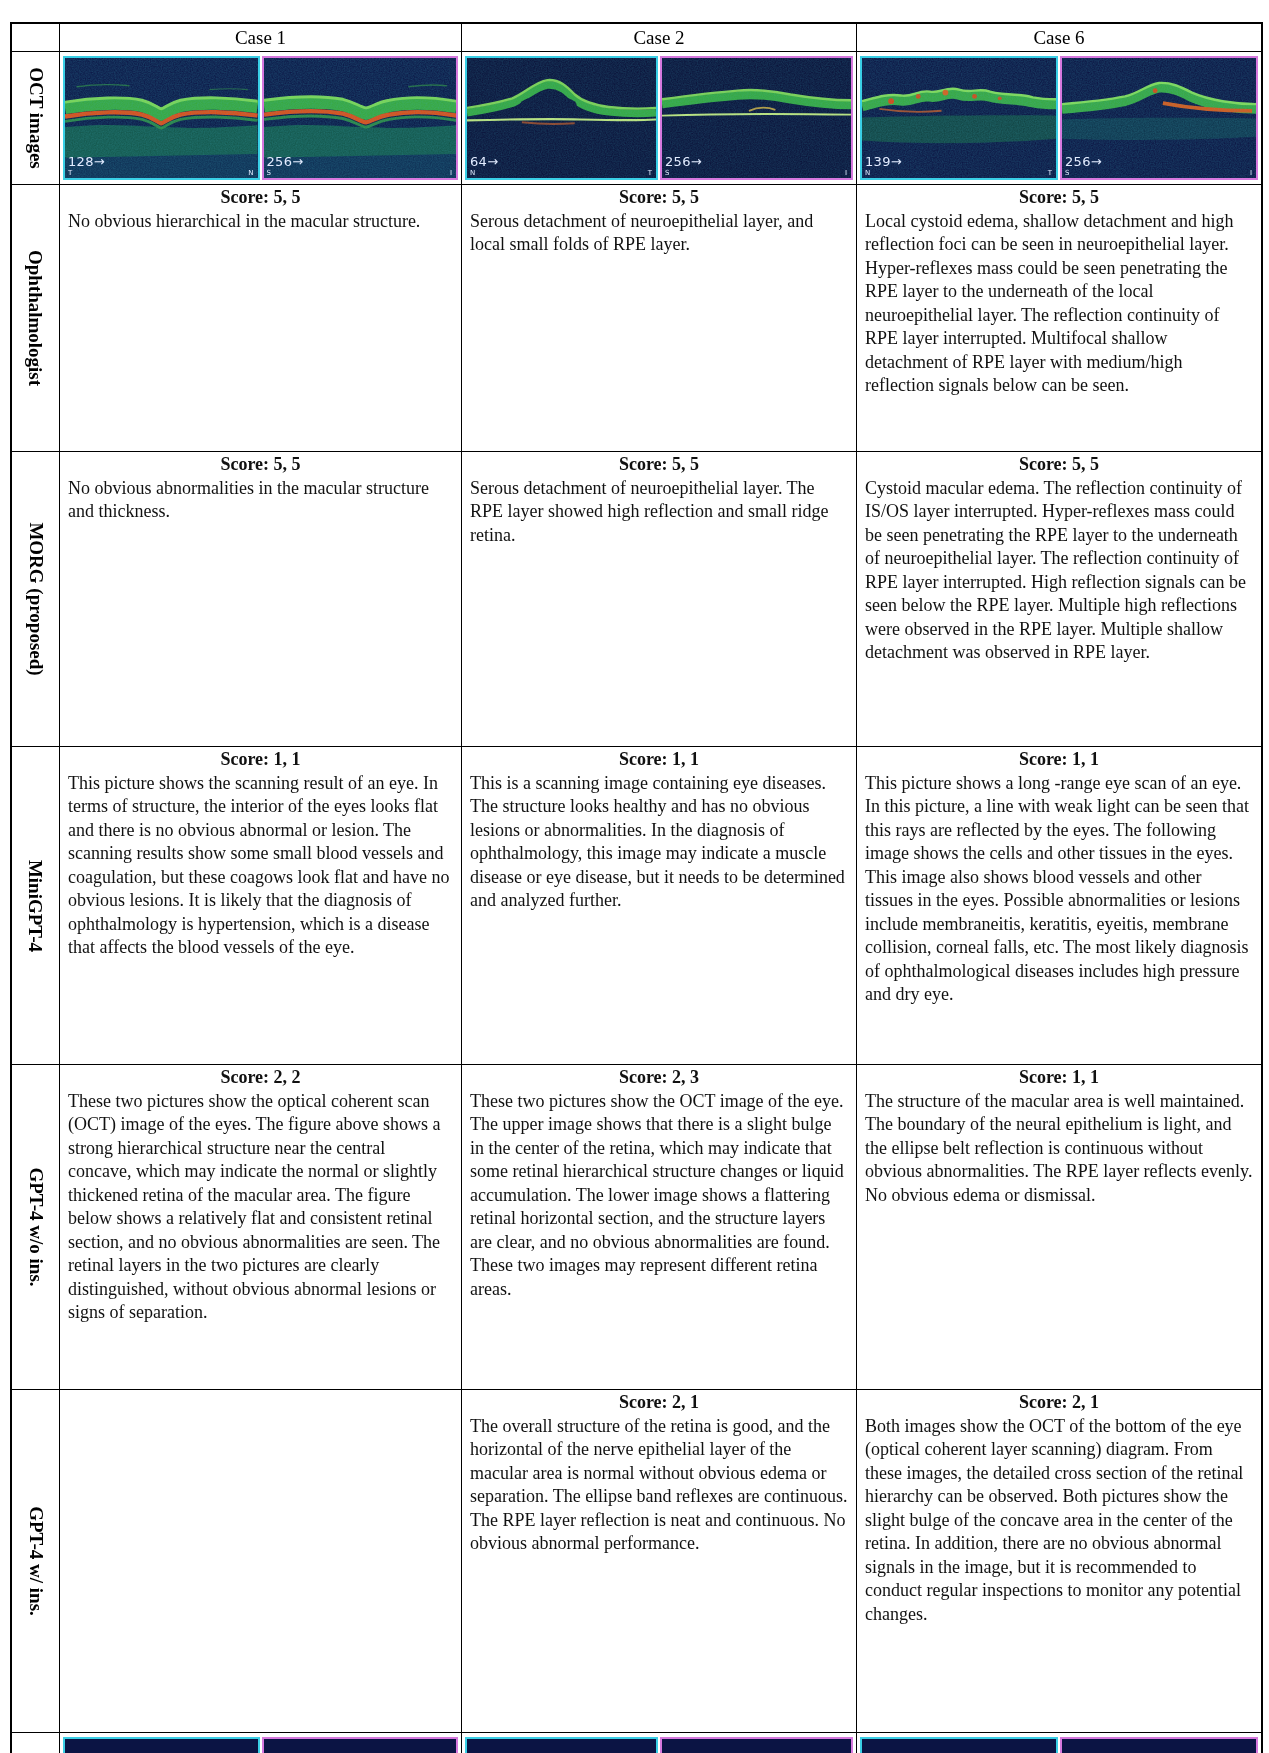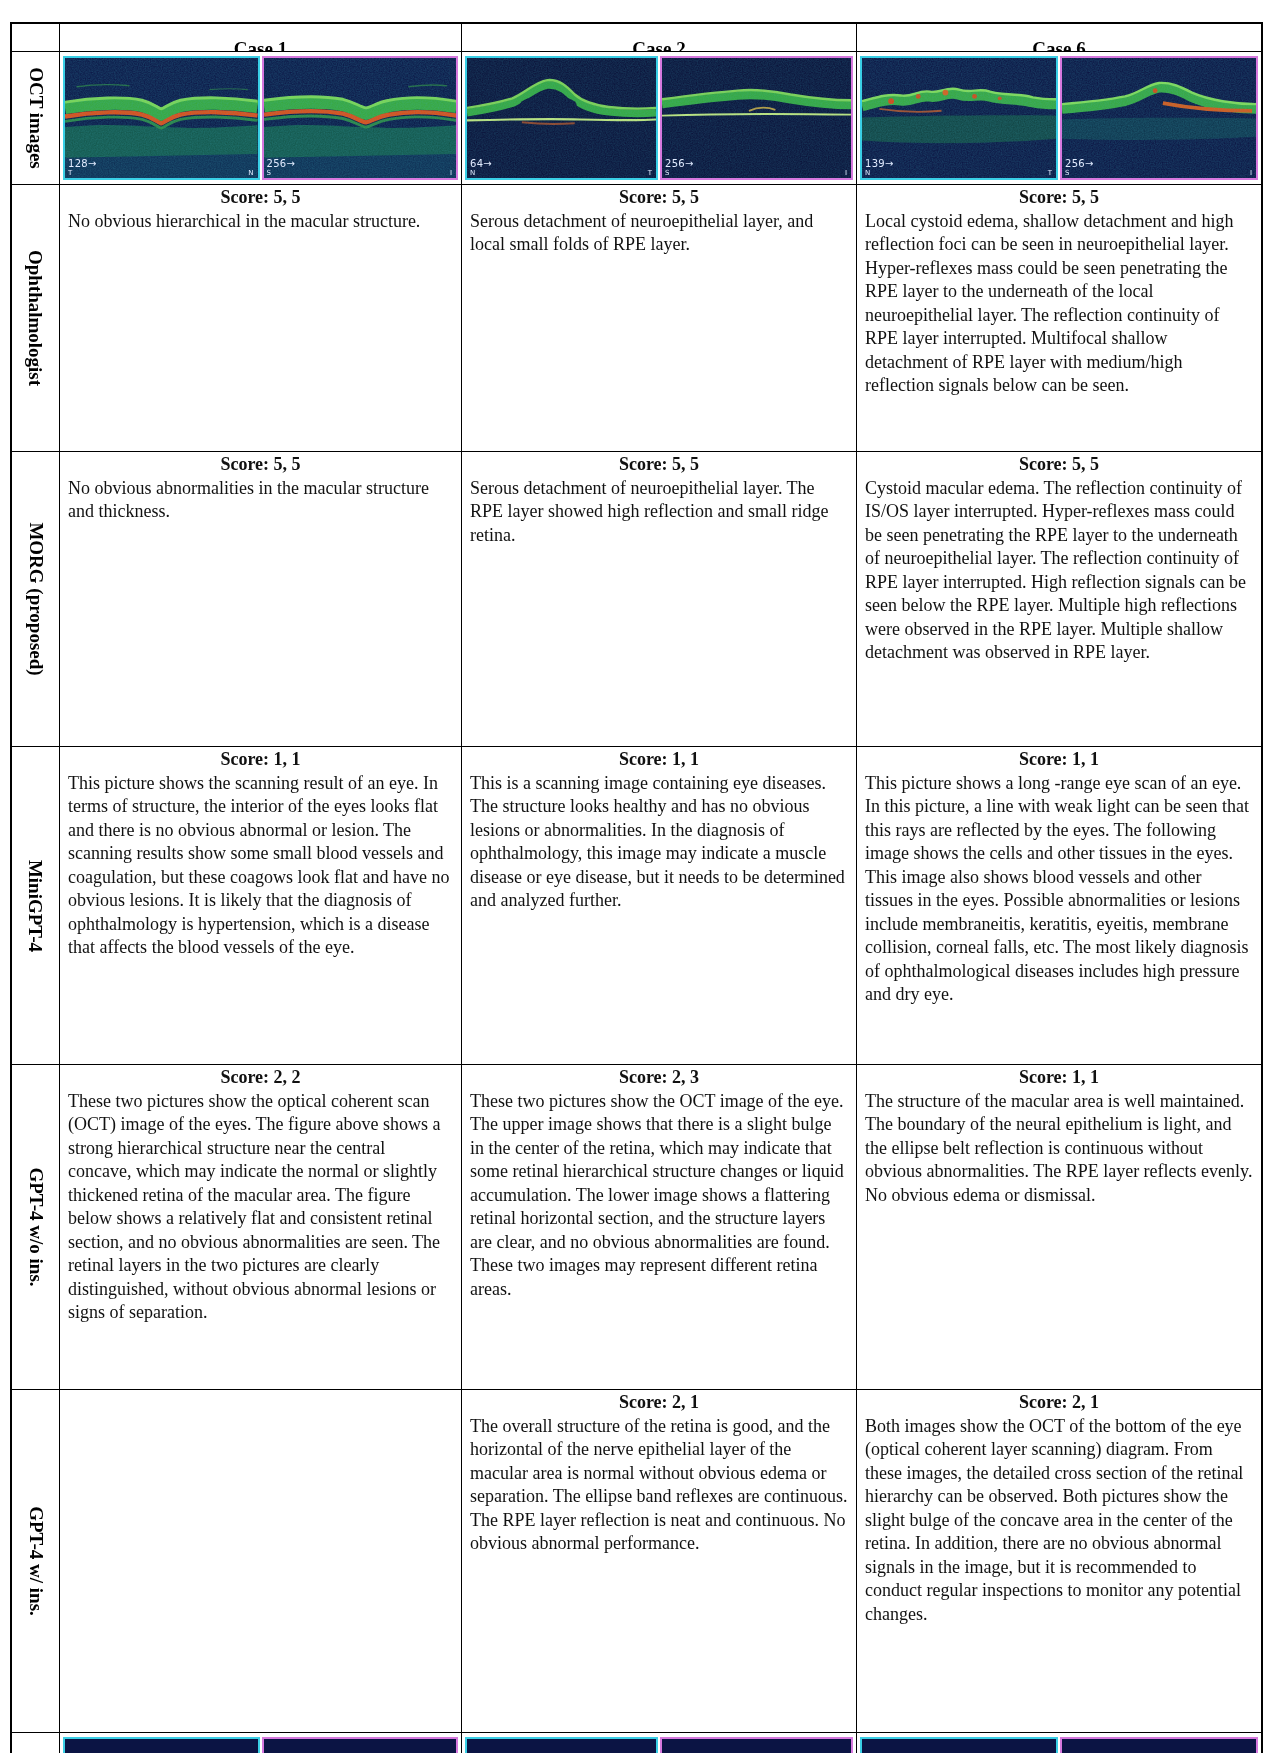--- a/index.html
+++ b/index.html
@@ -2,30 +2,30 @@
 <html><head>
 <meta charset="utf-8">
 <style>
   html,body{margin:0;padding:0;background:#fff;width:1269px;height:1753px;overflow:hidden;position:relative}
   .tbl{position:absolute;left:10px;top:22px;display:grid;
        grid-template-columns:48px 402px 395px 404px;
        grid-template-rows:28px 133px 267px 295px 318px 325px 343px 40px;
        border:2px solid #000;background:#fff}
   .c{border-right:1.5px solid #000;border-bottom:1.5px solid #000;box-sizing:border-box;overflow:hidden;background:#fff}
   .lastcol{border-right:none}
-  .hd{font-family:"Liberation Serif","DejaVu Serif",serif;font-weight:bold;font-size:19px;text-align:center;padding-top:14px}
+  .hd{font-family:"Liberation Serif","DejaVu Serif",serif;font-weight:normal;font-size:19px;text-align:center;padding-top:3px}
   .lab{display:flex;align-items:center;justify-content:center}
   .lab>span{transform:rotate(90deg);white-space:nowrap;font-family:"Liberation Serif","DejaVu Serif",serif;font-weight:bold;font-size:19px}
   .tc{padding:1px 8px 12px 8px;font-family:"Liberation Serif","DejaVu Serif",serif;font-size:18px;line-height:23.5px;color:#111}
   .score{font-weight:bold;text-align:center}
   .imgs{display:flex;gap:2px;padding:4px 3px;align-items:stretch}
   .oct{position:relative;flex:1;border:2px solid #39cfe6;background:#0b1444;overflow:hidden}
   .oct.mag{border-color:#d678de}
   .oct svg{position:absolute;left:0;top:0;width:100%;height:100%;display:block}
-  .lblnum{position:absolute;left:3px;bottom:9px;font-family:"DejaVu Sans",sans-serif;font-size:10px;color:#e2ecff;letter-spacing:.3px}
+  .lblnum{position:absolute;left:3px;bottom:9px;font-family:"DejaVu Sans",sans-serif;font-size:13px;color:#e2ecff;letter-spacing:.3px}
   .lblbl{position:absolute;left:3px;bottom:1px;font-family:"DejaVu Sans",sans-serif;font-size:7px;color:#e2ecff}
   .lblbr{position:absolute;right:4px;bottom:1px;font-family:"DejaVu Sans",sans-serif;font-size:7px;color:#e2ecff}
   .strips{display:flex;gap:2px;padding:4px 3px 0 3px;align-items:flex-start}
   .strip{flex:1;height:34px;background:#0b1444;border:2px solid #39cfe6;border-bottom:none}
   .strip.mag{border-color:#d678de}
 </style>
 </head>
 <body>
 
 <svg width="0" height="0" style="position:absolute">

